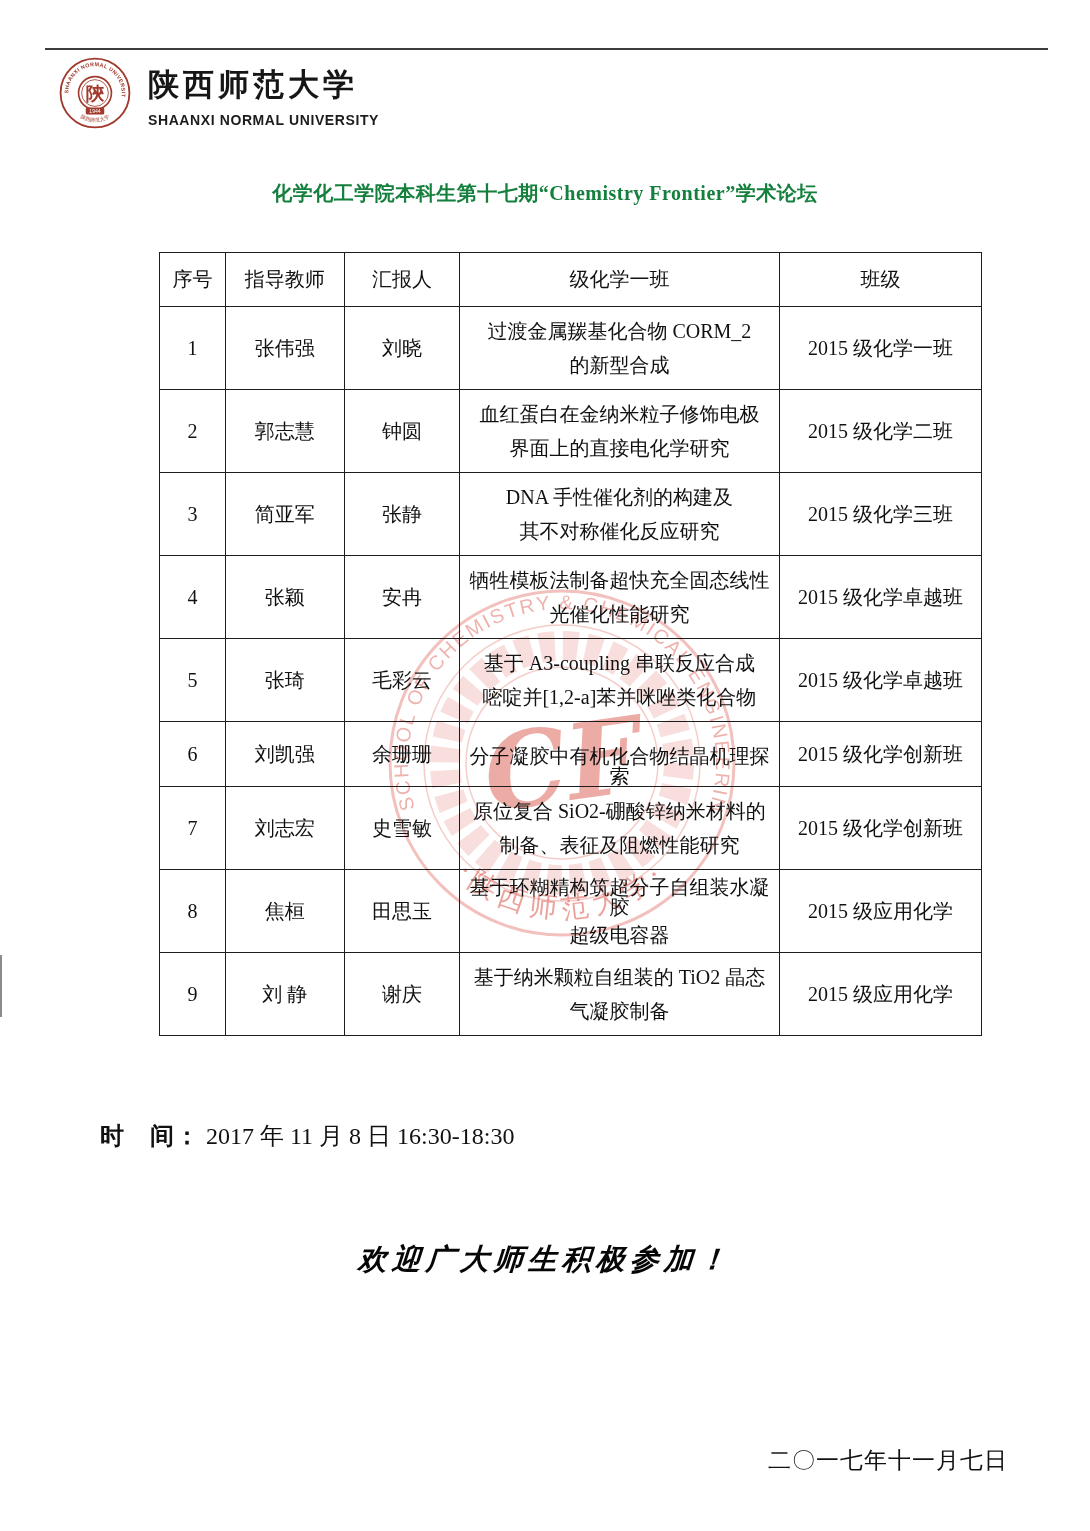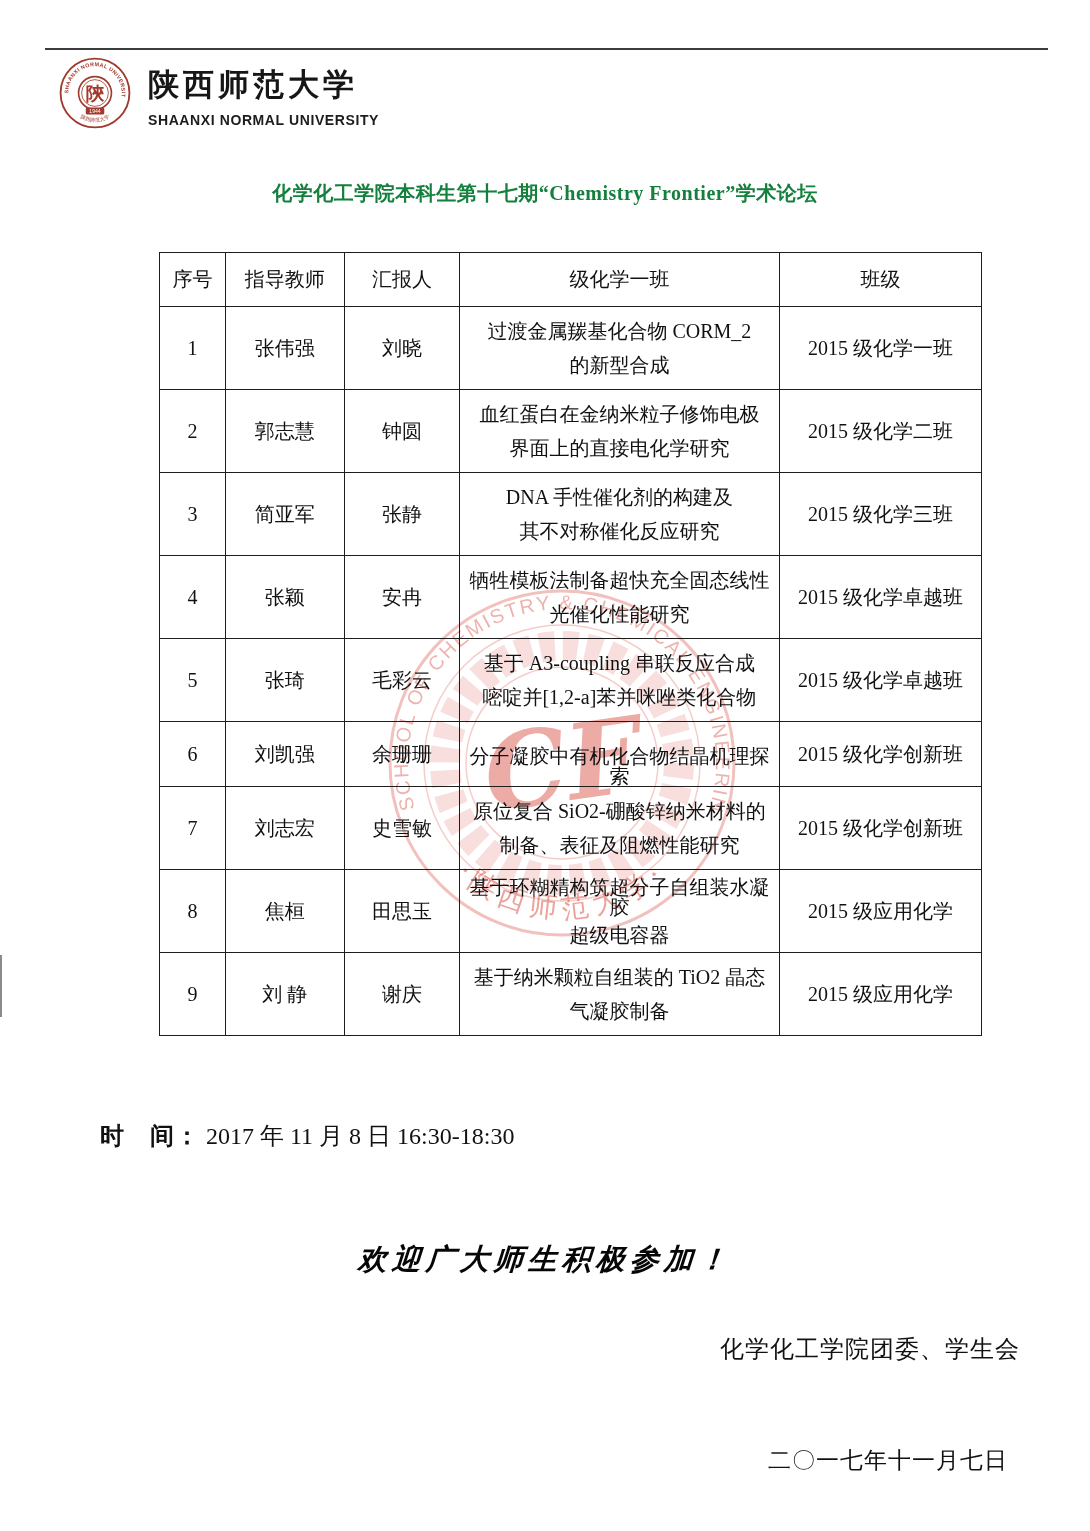--- a/index.html
+++ b/index.html
@@ -325,16 +325,15 @@
       </tbody>
     </table>
   </div>
 
   <div class="meta-line meta-time">
     <span class="lbl">时　间：</span><span class="val">2017 年 11 月 8 日 16:30-18:30</span>
   </div>
 
   <div class="welcome">欢迎广大师生积极参加！</div>
 
-  <div class="sig-org">化学化工学院团委、学生会</div>
   <div class="sig-date">二〇一七年十一月七日</div>
 
 </div>
 
 </body></html>

